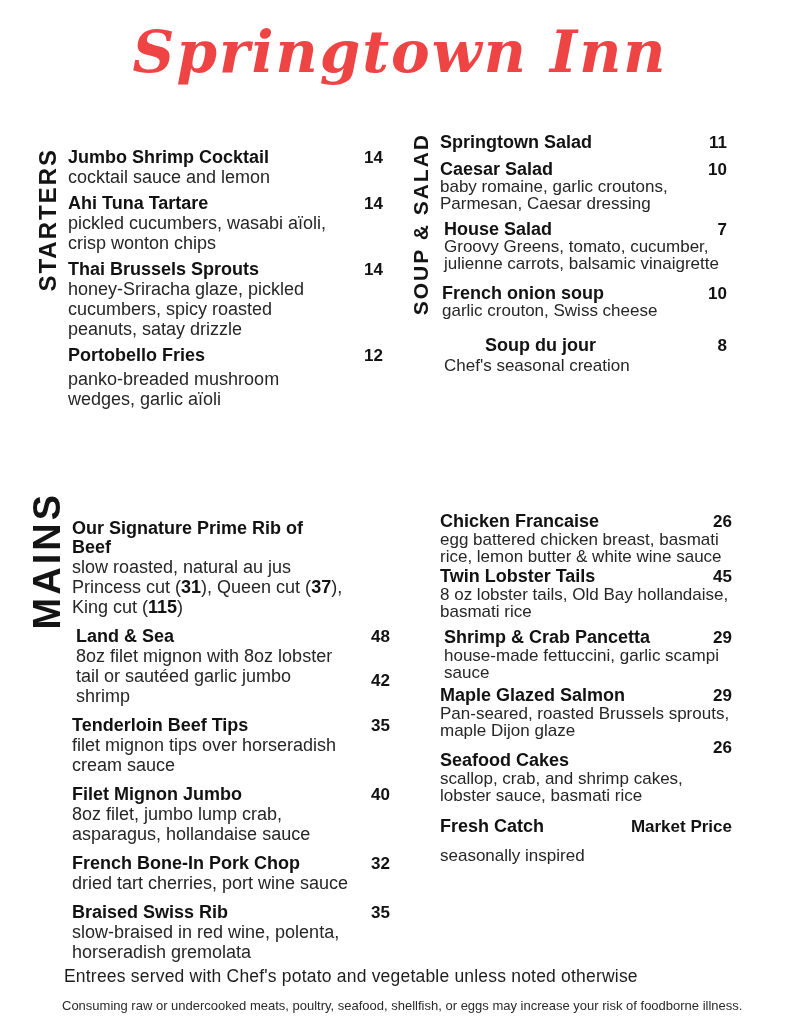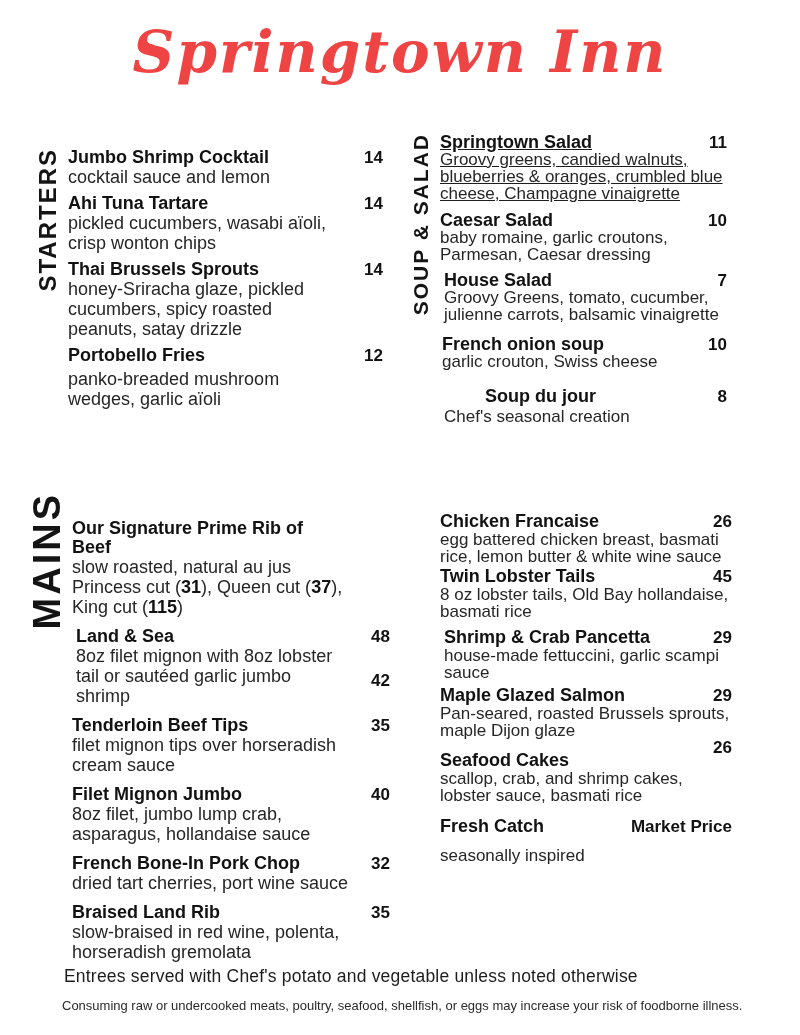--- a/index.html
+++ b/index.html
@@ -44,21 +44,21 @@
   .sec-starters{left:36px;top:140px;gap:8px;}
   .sec-starters .items{width:315px;padding-top:8px;}
   .sec-starters .item{margin-bottom:7px;}
   .sec-starters .item-desc{width:262px;}
 
   
   .sec-soup{left:410px;top:131px;gap:9px;}
   .sec-soup .items{width:287px;padding-top:2px;}
   .sec-soup .item-name{font-size:18px;line-height:18px;}
   .sec-soup .item-desc{font-size:17px;line-height:17px;}
-  .sec-soup .item:nth-child(1){margin-bottom:9px;text-decoration:underline;}
+  .sec-soup .item:nth-child(1){margin-bottom:9px;}
   .sec-soup .item:nth-child(2){margin-bottom:8px;}
   .sec-soup .item:nth-child(3){margin-bottom:12px;padding-left:4px;}
   .sec-soup .item:nth-child(4){margin-bottom:17px;padding-left:2px;}
   .sec-soup .item:nth-child(5){padding-left:4px;}
 
   
   .sec-mains{left:28px;top:488px;gap:6px;}
   .sec-mains .items{width:318px;padding-top:31px;}
   .sec-mains .item{margin-bottom:10px;}
   .sec-mains .item-desc{width:300px;}
@@ -118,21 +118,20 @@
         <div class="item-price">12</div>
       </div>
     </div>
   </div>
 
   <div class="section sec-soup">
     <div class="vlabel soup">SOUP &amp; SALAD</div>
     <div class="items">
       <div class="item">
         <div class="item-name">Springtown Salad</div>
-        <div class="item-desc">Groovy greens, candied walnuts, blueberries &amp; oranges, crumbled blue cheese, Champagne vinaigrette</div>
         <div class="item-price">11</div>
       </div>
       <div class="item">
         <div class="item-name">Caesar Salad</div>
         <div class="item-desc">baby romaine, garlic croutons, Parmesan, Caesar dressing</div>
         <div class="item-price">10</div>
       </div>
       <div class="item">
         <div class="item-name">House Salad</div>
         <div class="item-desc">Groovy Greens, tomato, cucumber, julienne carrots, balsamic vinaigrette</div>
@@ -177,21 +176,21 @@
         <div class="item-name">Filet Mignon Jumbo</div>
         <div class="item-desc">8oz filet, jumbo lump crab, asparagus, hollandaise sauce</div>
         <div class="item-price">40</div>
       </div>
       <div class="item">
         <div class="item-name">French Bone-In Pork Chop</div>
         <div class="item-desc">dried tart cherries, port wine sauce</div>
         <div class="item-price">32</div>
       </div>
       <div class="item">
-        <div class="item-name">Braised Land Rib</div>
+        <div class="item-name">Braised Swiss Rib</div>
         <div class="item-desc">slow-braised in red wine, polenta, horseradish gremolata</div>
         <div class="item-price">35</div>
       </div>
     </div>
   </div>
 
   <div class="col-right">
     <div class="item">
       <div class="item-name">Chicken Francaise</div>
       <div class="item-desc">egg battered chicken breast, basmati rice, lemon butter &amp; white wine sauce</div>

